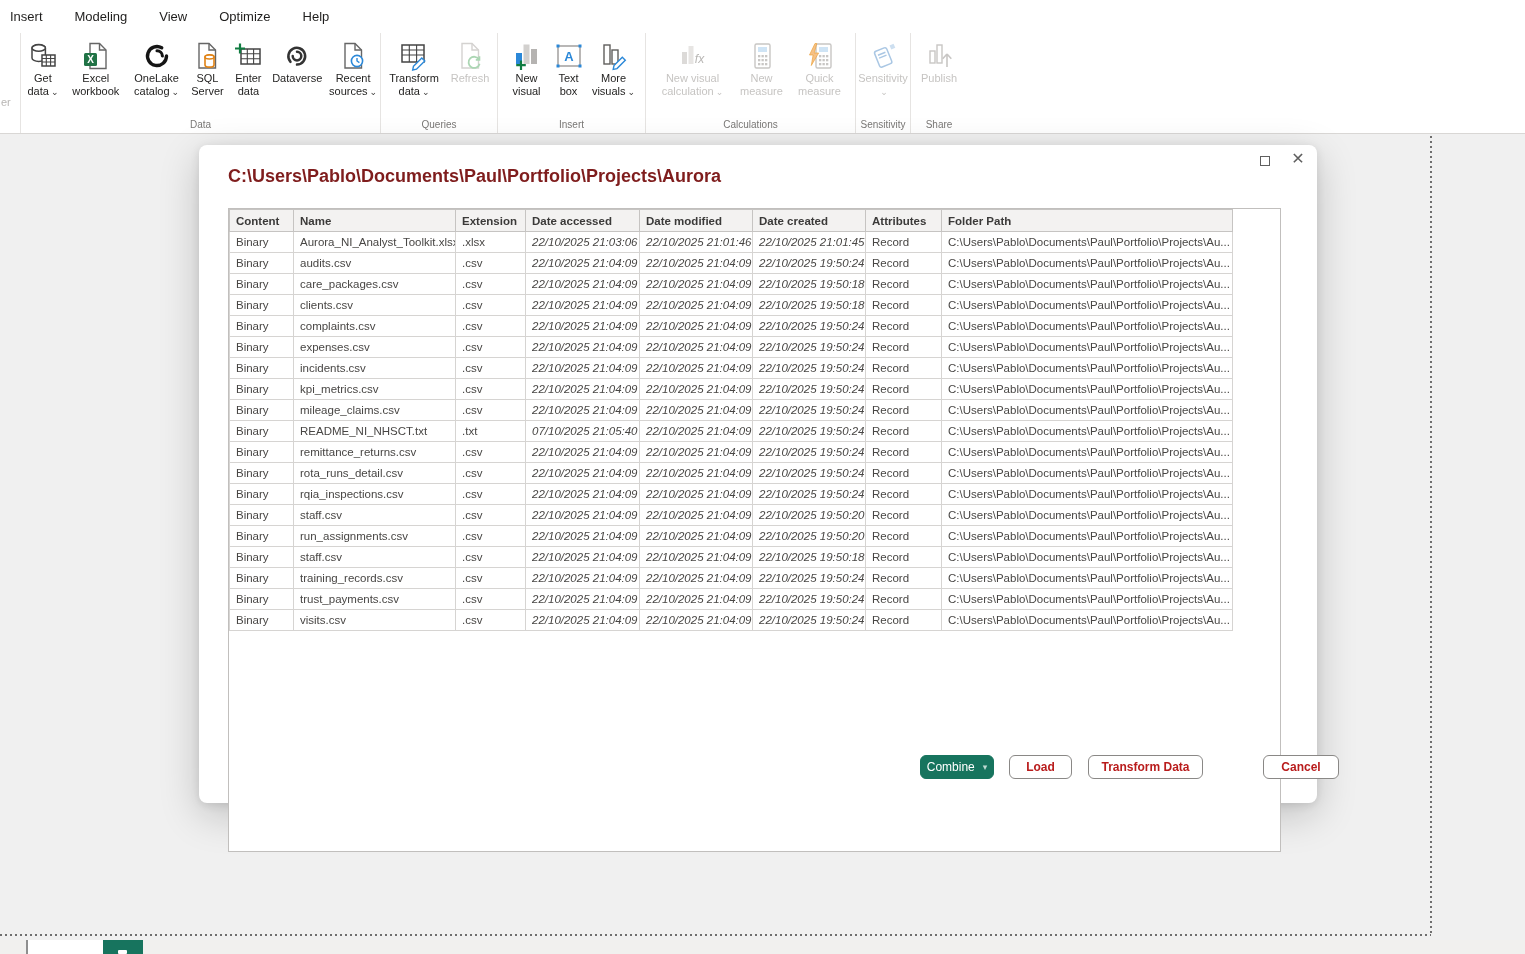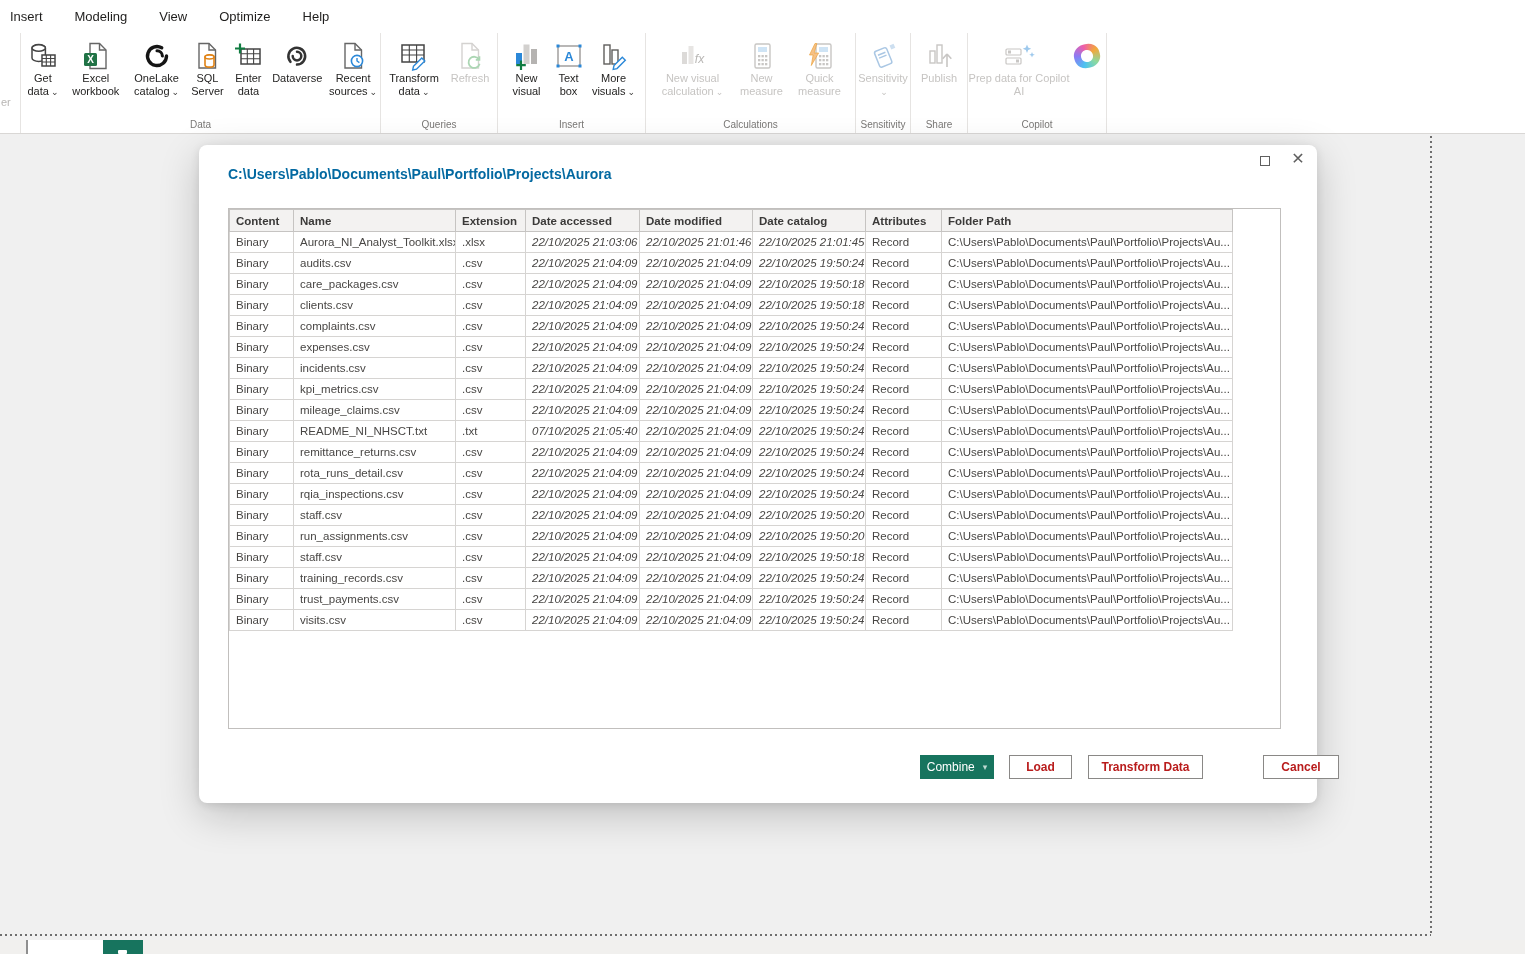--- a/index.html
+++ b/index.html
@@ -50,36 +50,36 @@
   .seg-rest{left:143px;width:1382px;background:#f1f0ee}
 
   
   .dialog{position:absolute;left:199px;top:145px;width:1118px;height:658px;background:#fff;
           border-radius:8px;box-shadow:0 12px 40px rgba(0,0,0,.20),0 2px 10px rgba(0,0,0,.10)}
   .win-max{position:absolute;left:1058px;top:8px;width:16px;height:16px;display:flex;
            align-items:center;justify-content:center;cursor:default}
   .win-max .sq{width:10px;height:10px;border:1.4px solid #5f5f5f;box-sizing:border-box}
   .win-close{position:absolute;left:1089px;top:3px;width:20px;height:20px;font-size:16px;color:#5f5f5f;
              display:flex;align-items:center;justify-content:center;cursor:default}
-  .dlg-title{position:absolute;left:29px;top:21px;font-size:14px;font-weight:600;color:#0369a1}
-
-  .tbl-frame{position:absolute;left:29px;top:63px;width:1053px;height:521px;
+  .dlg-title{position:absolute;left:29px;top:21px;font-size:18px;font-weight:600;color:#7f1d1d}
+
+  .tbl-frame{position:absolute;left:29px;top:63px;width:1053px;height:644px;
              border:1px solid #c1bfbd;background:#fff;overflow:hidden;box-sizing:border-box}
   table.file-table{border-collapse:collapse;table-layout:fixed;width:1003px;font-size:11.5px}
   .file-table th,.file-table td{border:1px solid #d6d4d2;height:21px;padding:0 6px;
       white-space:nowrap;overflow:hidden;box-sizing:border-box}
   .file-table th{background:#f3f2f1;font-weight:bold;color:#3b3a39;border-color:#c6c4c2;height:22px}
   .file-table td{color:#484644}
   .c0{width:64px}.c1{width:162px}.c2{width:70px}.c3{width:114px}.c4{width:113px}
   .c5{width:113px}.c6{width:76px}.c7{width:291px}
   .al-left{text-align:left}.al-center{text-align:left}
   .bl-left{text-align:left}.bl-right{text-align:right}
   .it{font-style:italic}
 
-  .dlg-btn{position:absolute;top:610px;height:24px;border-radius:0;font-size:12px;display:flex;
+  .dlg-btn{position:absolute;top:610px;height:24px;border-radius:6px;font-size:12px;display:flex;
            align-items:center;justify-content:center;box-sizing:border-box;cursor:default}
   .btn-secondary{background:#fff;border:1px solid #8a8886;color:#b91c1c;font-weight:600}
   .btn-combine{left:721px;width:74px;background:#17745E;border:1px solid #17745E;color:#fff;font-weight:400}
   .btn-combine .cchev{font-size:9px;color:#bcd9d0;margin-left:8px}
   .btn-load{left:810px;width:63px}
   .btn-transform{left:889px;width:115px}
   .btn-cancel{left:1064px;width:76px}
 </style>
 </head>
 <body>
@@ -331,42 +331,20 @@
             <rect x="14" y="4" width="5" height="18" fill="#fff" stroke="#c8c6c4" stroke-width="1.4"></rect>
             <path d="M24 26V13M24 13l-4.3 4.8M24 13l4.3 4.8" stroke="#c8c6c4" stroke-width="1.6" fill="none"></path>
           </svg>
       </span>
       <span class="rlbl">Publish</span>
       <span class="rlbl"></span>
     </div>
     <div class="glabel">Share</div>
   </div>
 
-  <div class="rgroup g-copilot">
-    <div class="rbtn disabled" style="width:100px">
-      <span class="icbox">
-        <svg width="34" height="30" viewBox="0 0 34 30">
-            <rect x="4" y="8" width="15" height="6" rx="1" fill="#fff" stroke="#c8c6c4" stroke-width="1.2"></rect>
-            <rect x="6" y="9.5" width="3" height="3" fill="#c8c6c4"></rect>
-            <rect x="4" y="17" width="15" height="6" rx="1" fill="#fff" stroke="#c8c6c4" stroke-width="1.2"></rect>
-            <rect x="14" y="18.5" width="3" height="3" fill="#c8c6c4"></rect>
-            <path d="M25 3.5l1.2 3 3 1.2-3 1.2-1.2 3-1.2-3-3-1.2 3-1.2z" fill="#9ec9ed"></path>
-            <path d="M30 11l.8 2 2 .8-2 .8-.8 2-.8-2-2-.8 2-.8z" fill="#9ec9ed"></path>
-          </svg>
-      </span>
-      <span class="rlbl">Prep data for Copilot</span>
-      <span class="rlbl">AI</span>
-    </div>
-    <div class="rbtn" style="width:36px">
-      <span class="icbox">
-          <span class="copilot-ring"></span>
-        </span>
-    </div>
-    <div class="glabel">Copilot</div>
-  </div>
 </div>
 
 <div class="canvas"></div>
 <div class="dash-v"></div>
 <div class="dash-h"></div>
 <div class="strip-seg seg-rail"></div>
 <div class="strip-seg seg-div"></div>
 <div class="strip-seg seg-pane"></div>
 <div class="strip-seg seg-tab"></div>
 <div class="seg-tab-frag"></div>
@@ -384,21 +362,21 @@
 
   <div class="tbl-frame">
     <table class="file-table">
       <thead>
           <tr>
             <th class="c0 al-left">Content</th>
             <th class="c1 al-center">Name</th>
             <th class="c2 al-left">Extension</th>
             <th class="c3 al-center">Date accessed</th>
             <th class="c4 al-center">Date modified</th>
-            <th class="c5 al-center">Date catalog</th>
+            <th class="c5 al-center">Date created</th>
             <th class="c6 al-left">Attributes</th>
             <th class="c7 al-center">Folder Path</th>
           </tr>
         </thead>
       <tbody>
           <tr>
             <td class="c0 bl-left">Binary</td>
             <td class="c1 bl-left">Aurora_NI_Analyst_Toolkit.xlsx</td>
             <td class="c2 bl-left">.xlsx</td>
             <td class="c3 bl-right it">22/10/2025 21:03:06</td>

